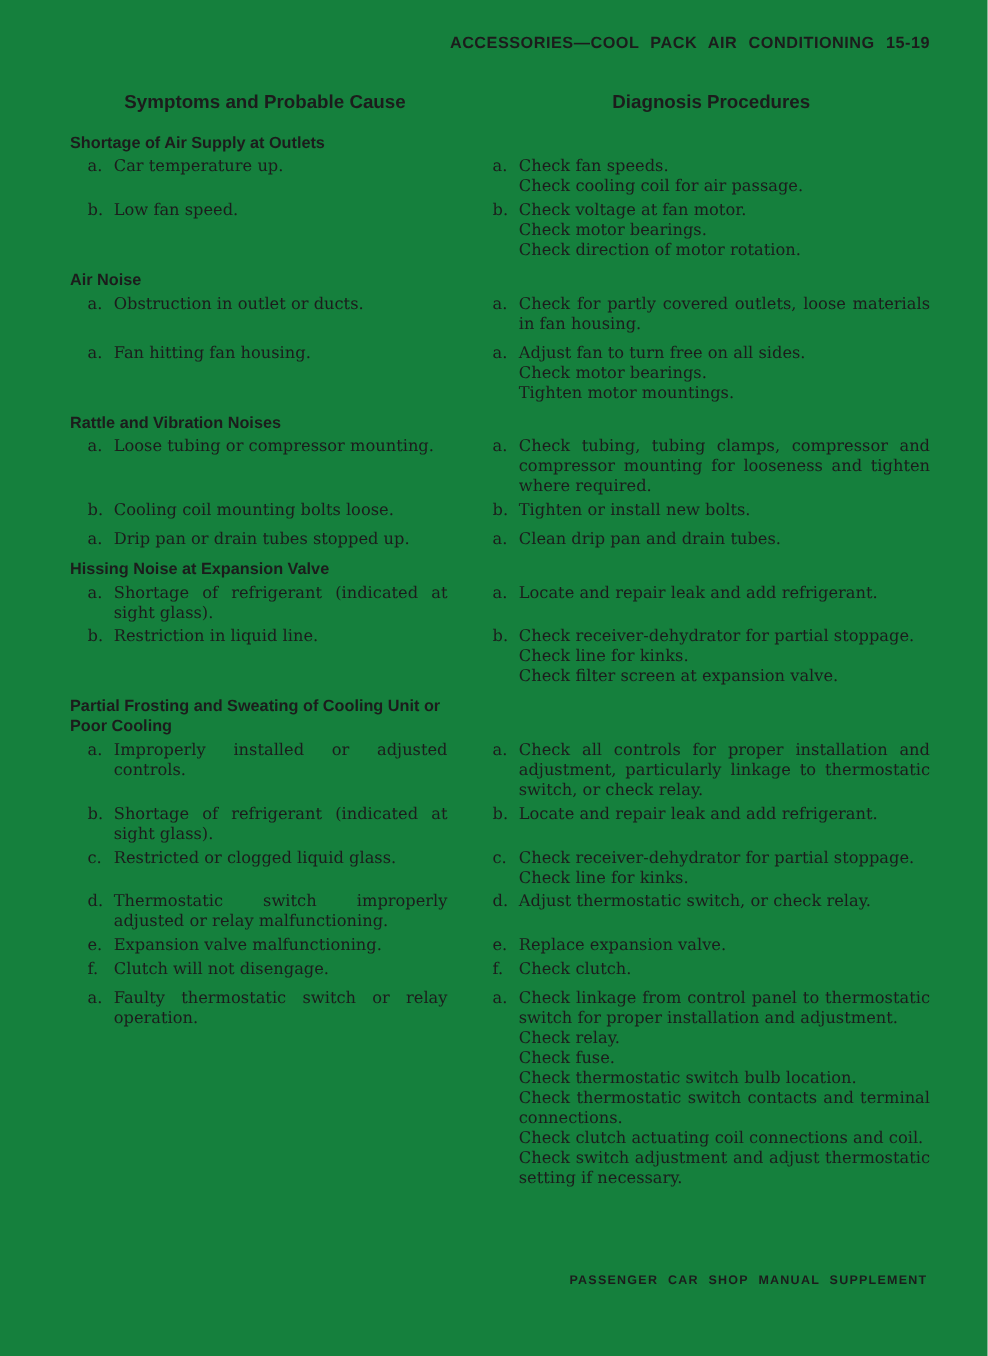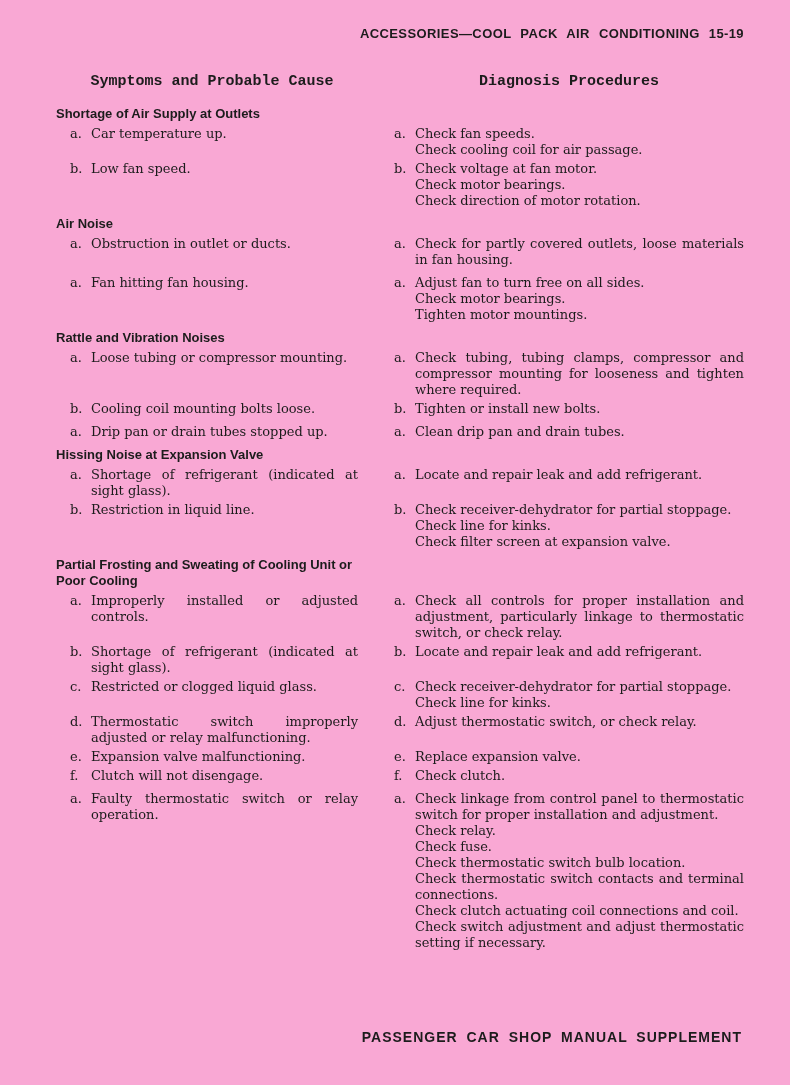--- a/index.html
+++ b/index.html
@@ -1,48 +1,48 @@
 <!DOCTYPE html>
 <html><head>
 <meta charset="utf-8">
 <style>
   html,body { margin:0; padding:0; background:#e8e8e6; }
   .page {
     width:790px; height:1085px; margin:0 auto; position:relative;
-    background:#f9a8d4; color:#1c1c1c; overflow:hidden;
+    background:#15803d; color:#1c1c1c; overflow:hidden;
     font-family:"DejaVu Serif", serif; font-size:13px; line-height:16px;
     box-sizing:border-box; padding:26px 46px 0 56px;
   }
   .page-header {
     text-align:right; font-family:"Liberation Sans", sans-serif;
     font-weight:bold; font-size:13px; letter-spacing:0.4px; word-spacing:5px;
   }
   .col-titles { display:grid; grid-template-columns:312px 1fr; column-gap:26px; margin-top:32px; }
   .col-title {
-    text-align:center; font-family:Liberation Mono, monospace;
+    text-align:center; font-family:Liberation Sans, sans-serif;
     font-weight:bold; font-size:15px;
   }
   #sections { margin-top:16px; }
   .section { margin-top:7px; }
   .section:first-child { margin-top:0; }
   .sec-heading {
     font-family:"Liberation Sans", sans-serif; font-weight:bold; font-size:13px;
     line-height:16px; max-width:300px; margin-bottom:4px;
   }
   .row { display:grid; grid-template-columns:312px 1fr; column-gap:26px; margin-bottom:3px; }
   .cell { display:flex; align-items:flex-start; }
   .cause-cell { padding-left:14px; padding-right:10px; }
   .label { flex:none; width:21px; }
   .text, .text-group { flex:1; }
   .text { text-align:justify; }
   .text-group .text { text-align:justify; }
   .page-footer {
-    position:absolute; right:48px; bottom:40px;
+    position:absolute; right:48px; bottom:52px;
     font-family:"Liberation Sans", sans-serif; font-weight:bold;
-    font-size:14px; letter-spacing:1px; word-spacing:4px;
+    font-size:10px; letter-spacing:1px; word-spacing:4px;
   }
 </style>
 </head>
 <body>
 
 <div class="page">
   <div class="page-header">ACCESSORIES—COOL PACK AIR CONDITIONING 15-19</div>
 
   <div class="col-titles">
     <div class="col-title">Symptoms and Probable Cause</div>

